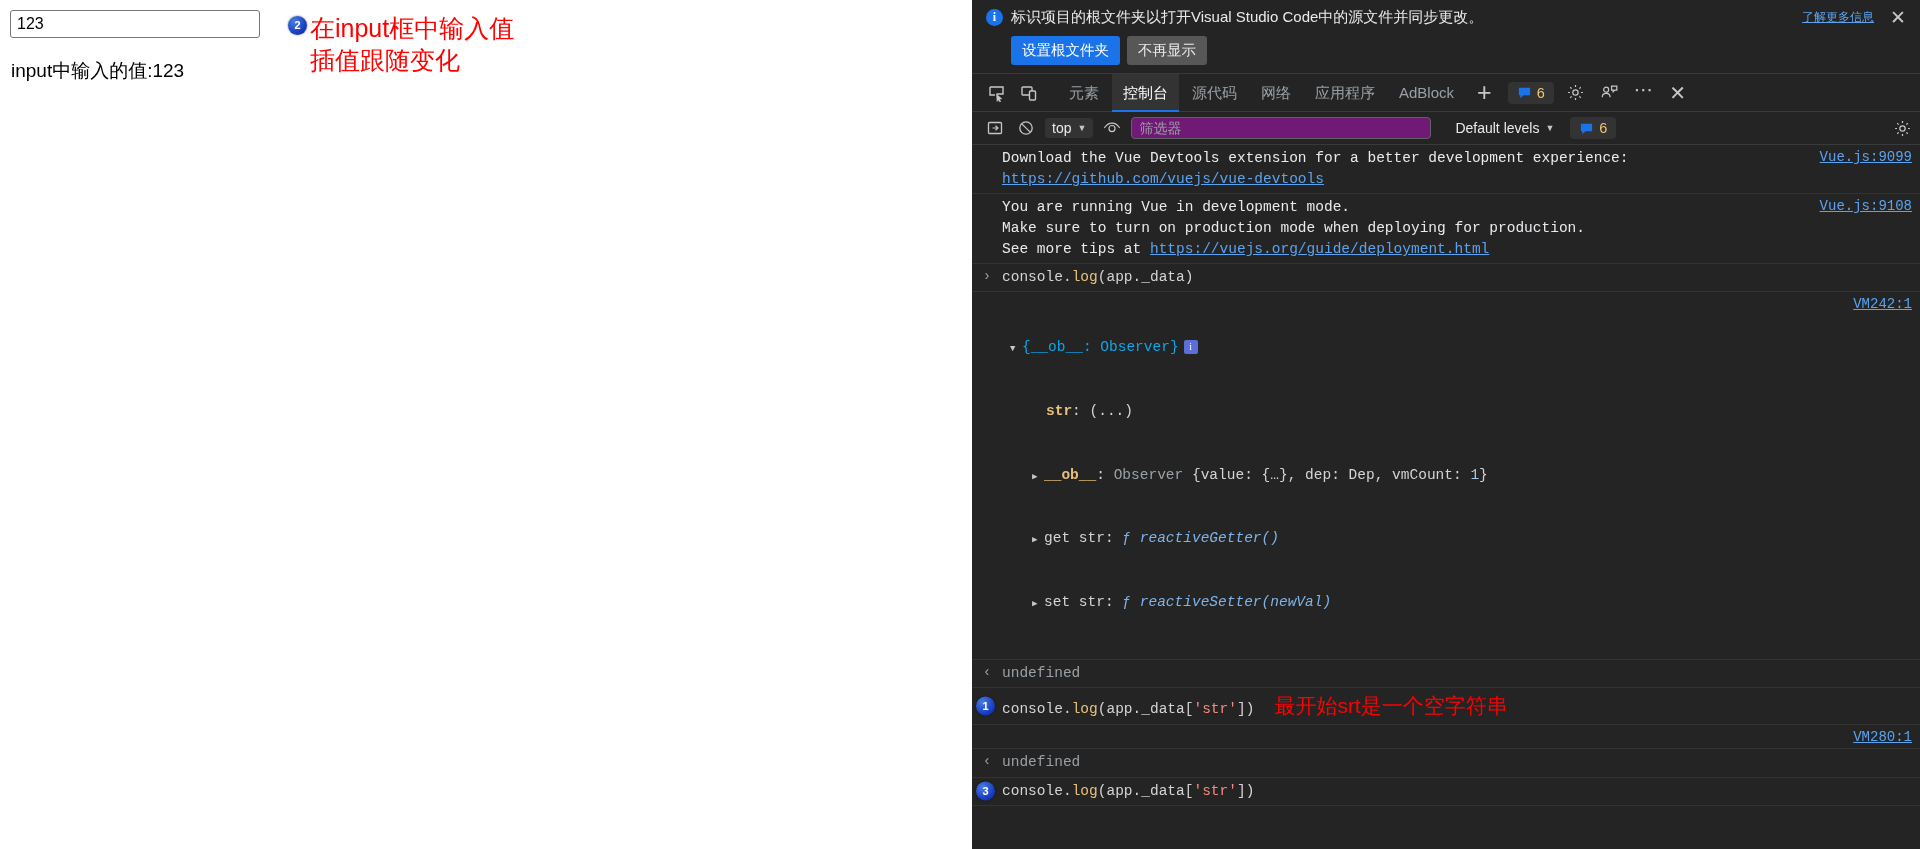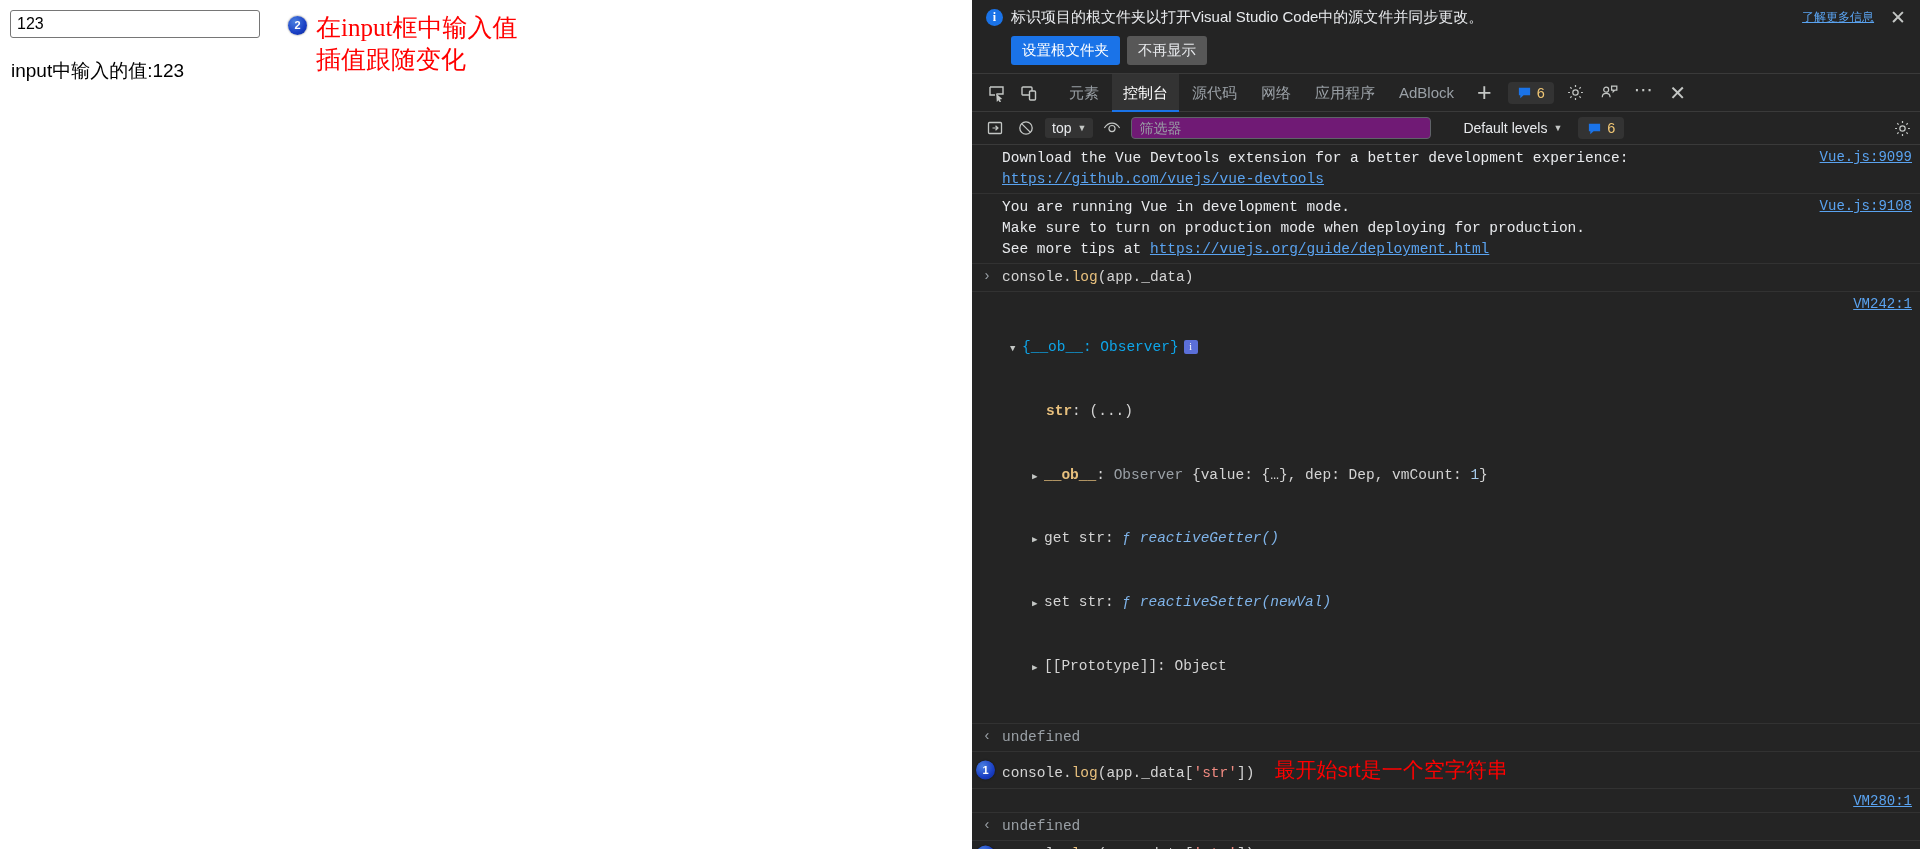--- a/index.html
+++ b/index.html
@@ -57,22 +57,22 @@
     position: absolute;
     left: 288px; top: 12px;
     display: flex;
     align-items: flex-start;
   }
   .anno-2-wrap .badge-circle { margin-top: 4px; }
   .anno-red {
     color: #ff0000;
     font-size: 25px;
     line-height: 1.28;
-    font-family: Liberation Serif, serif;
-    margin-left: 9px;
+    font-family: Liberation Sans, sans-serif;
+    margin-left: 3px;
     white-space: nowrap;
   }
 
   
   .devtools {
     flex: 1 1 auto;
     height: 849px;
     background: #242424;
     display: flex;
     flex-direction: column;
@@ -269,21 +269,21 @@
     flex: 0 0 300px;
   }
   .filter-input::placeholder { color: #9aa0a6; }
   .levels-select {
     display: flex; align-items: center; gap: 6px;
     color: #e8eaed;
     font-size: 14px;
     cursor: pointer;
     padding: 2px 5px;
     flex: 0 0 auto;
-    margin-left: 20px;
+    margin-left: 12px;
   }
   .ct-spacer { flex: 1 1 auto; }
 
   
   .console-body {
     flex: 1 1 auto;
     background: #242424;
     overflow: hidden;
     position: relative;
     font-family: "Liberation Mono", monospace;
@@ -531,21 +531,20 @@
       </div>
 
       <div class="log-row">
         <div class="log-gutter"></div>
         <div class="log-main obj-tree">
           <div class="tree-line"><span class="tri">▼</span><span class="s-italic">{__ob__: Observer}</span><span class="info-sq">i</span></div>
           <div class="tree-line indent2"><span class="s-prop">str</span><span class="s-plain">: (...)</span></div>
           <div class="tree-line indent1"><span class="tri">▶</span><span class="s-prop">__ob__</span><span class="s-plain">: </span><span class="s-dim">Observer </span><span class="s-plain">{value: {…}, dep: Dep, vmCount: </span><span class="s-num">1</span><span class="s-plain">}</span></div>
           <div class="tree-line indent1"><span class="tri">▶</span><span class="s-plain">get str: </span><span class="s-blue">ƒ </span><span class="s-func">reactiveGetter()</span></div>
           <div class="tree-line indent1"><span class="tri">▶</span><span class="s-plain">set str: </span><span class="s-blue">ƒ </span><span class="s-func">reactiveSetter(newVal)</span></div>
-          <div class="tree-line indent1"><span class="tri">▶</span><span class="s-plain">[[Prototype]]: Object</span></div>
         </div>
         <div class="log-src">VM242:1</div>
       </div>
 
       <div class="log-row">
         <div class="log-gutter chevron-out">‹</div>
         <div class="log-main s-dim">undefined</div>
       </div>
 
       <div class="log-row">

